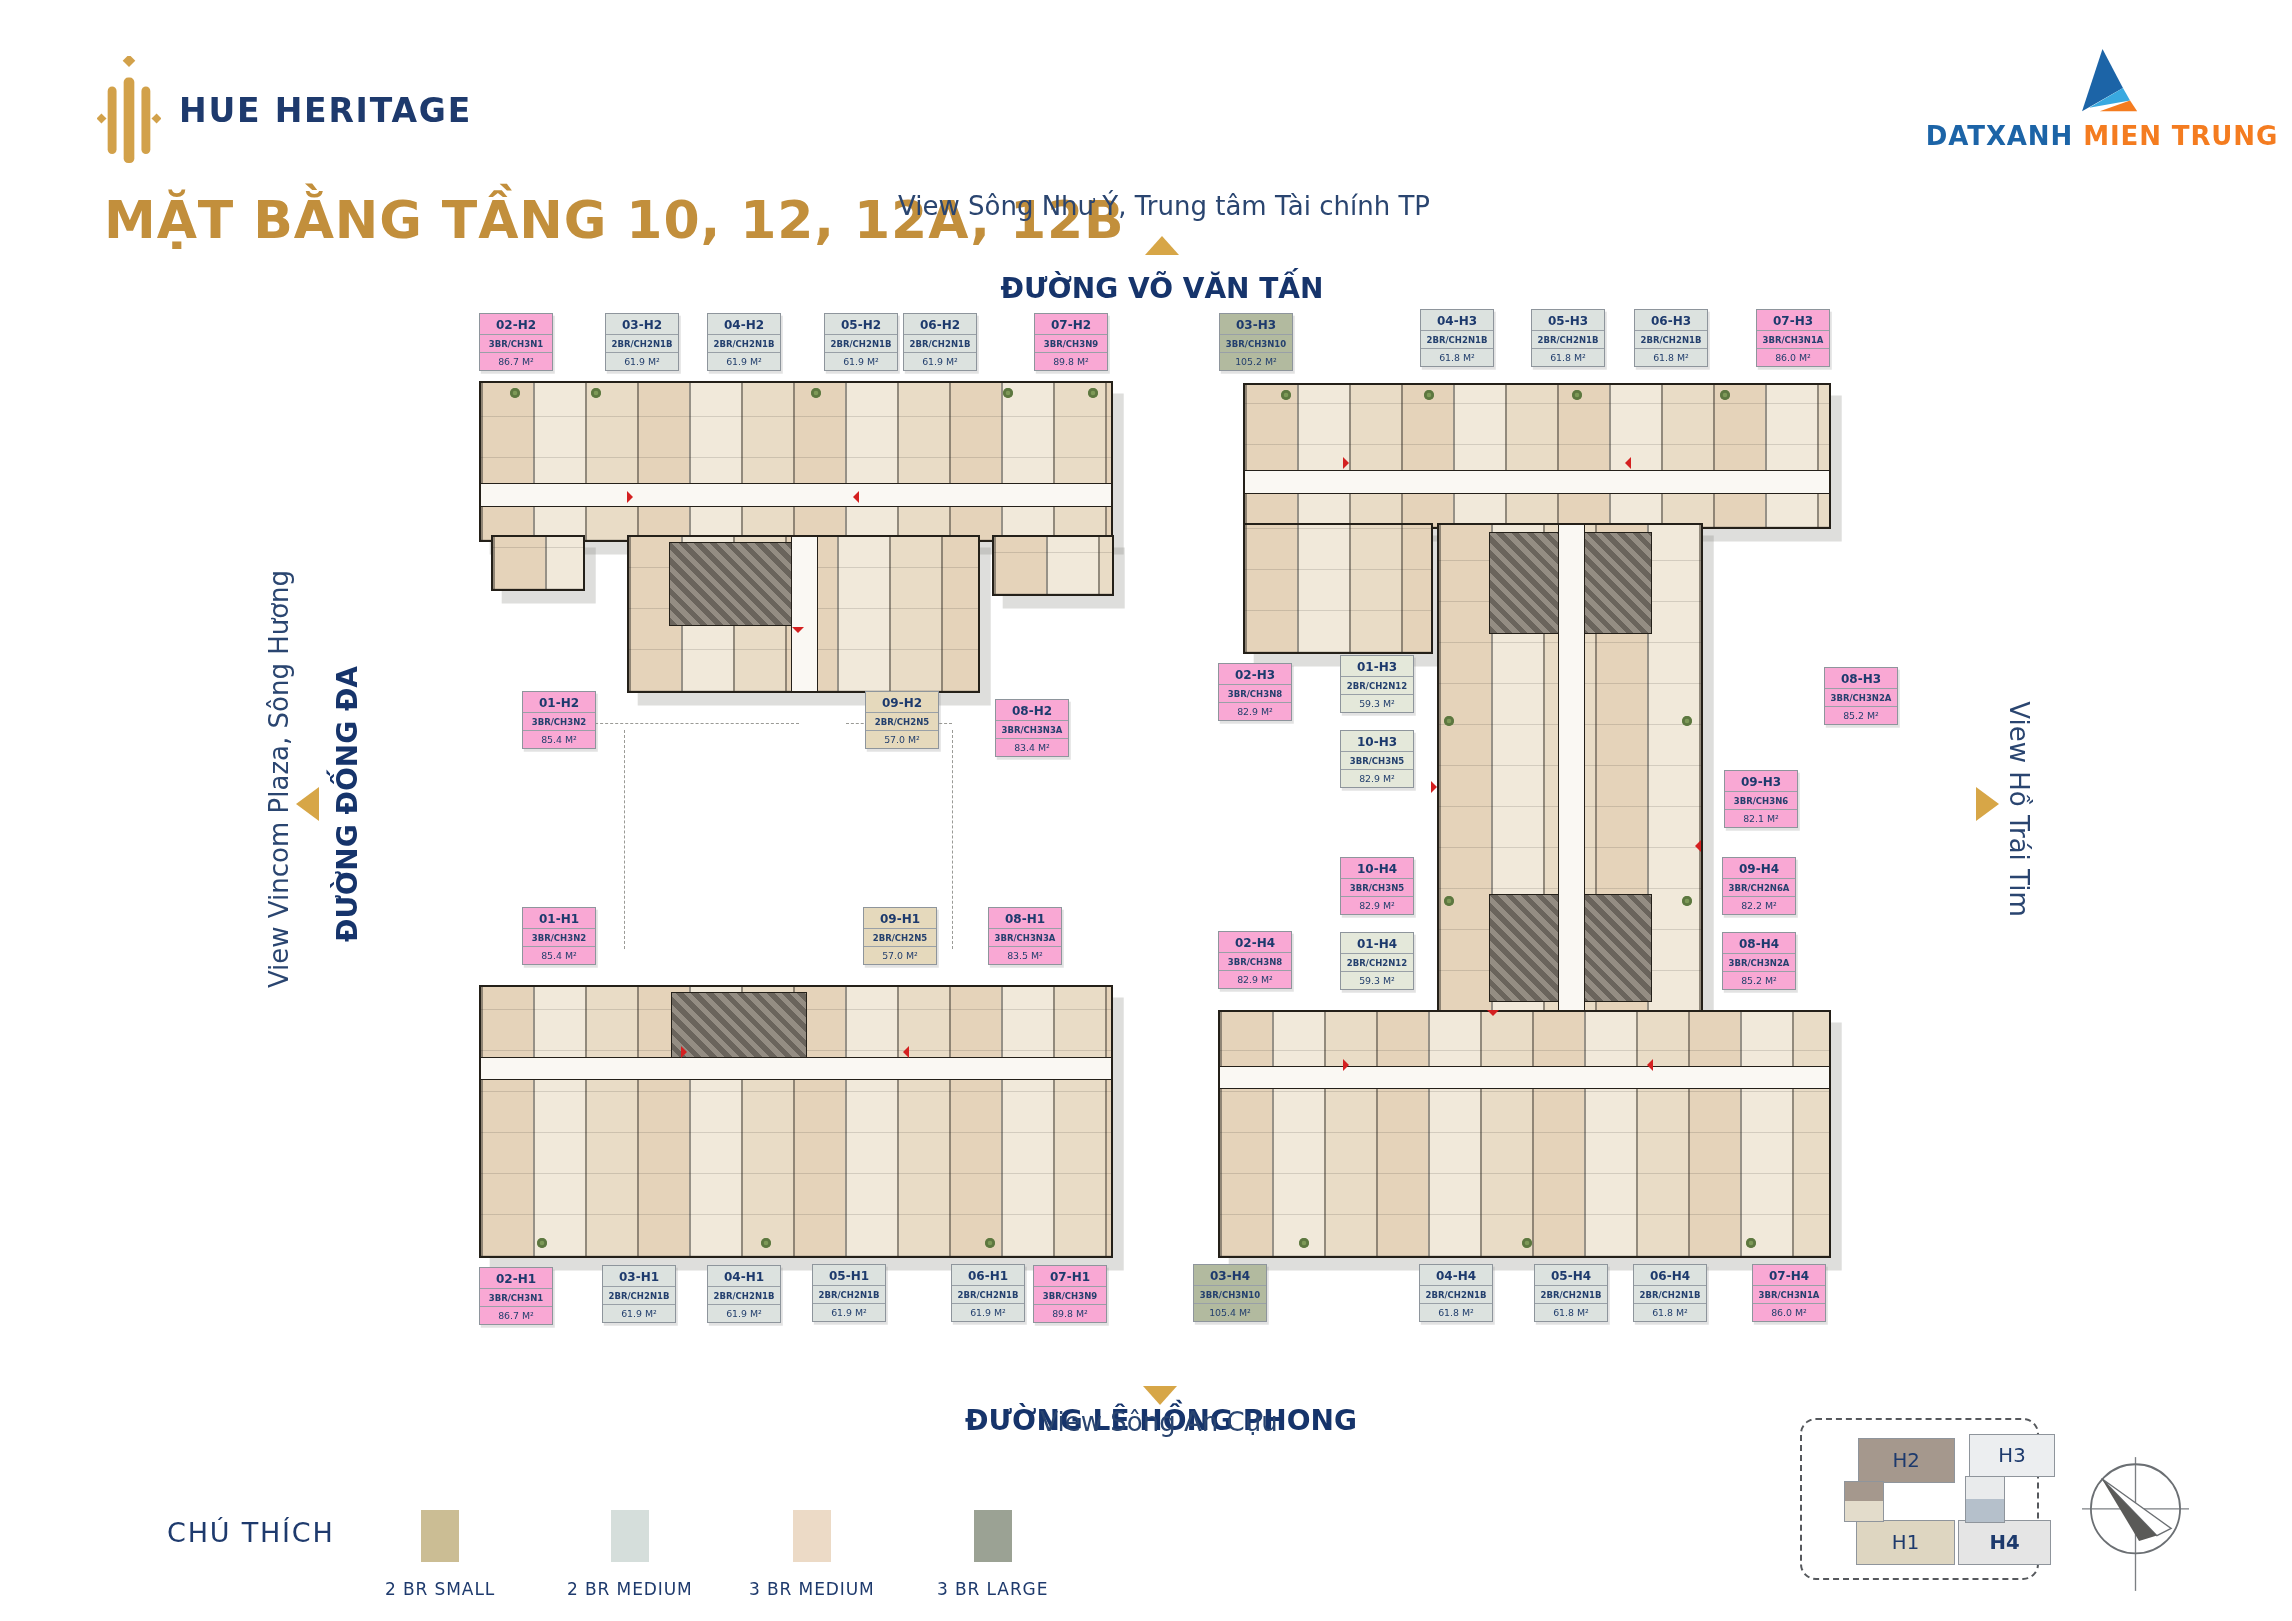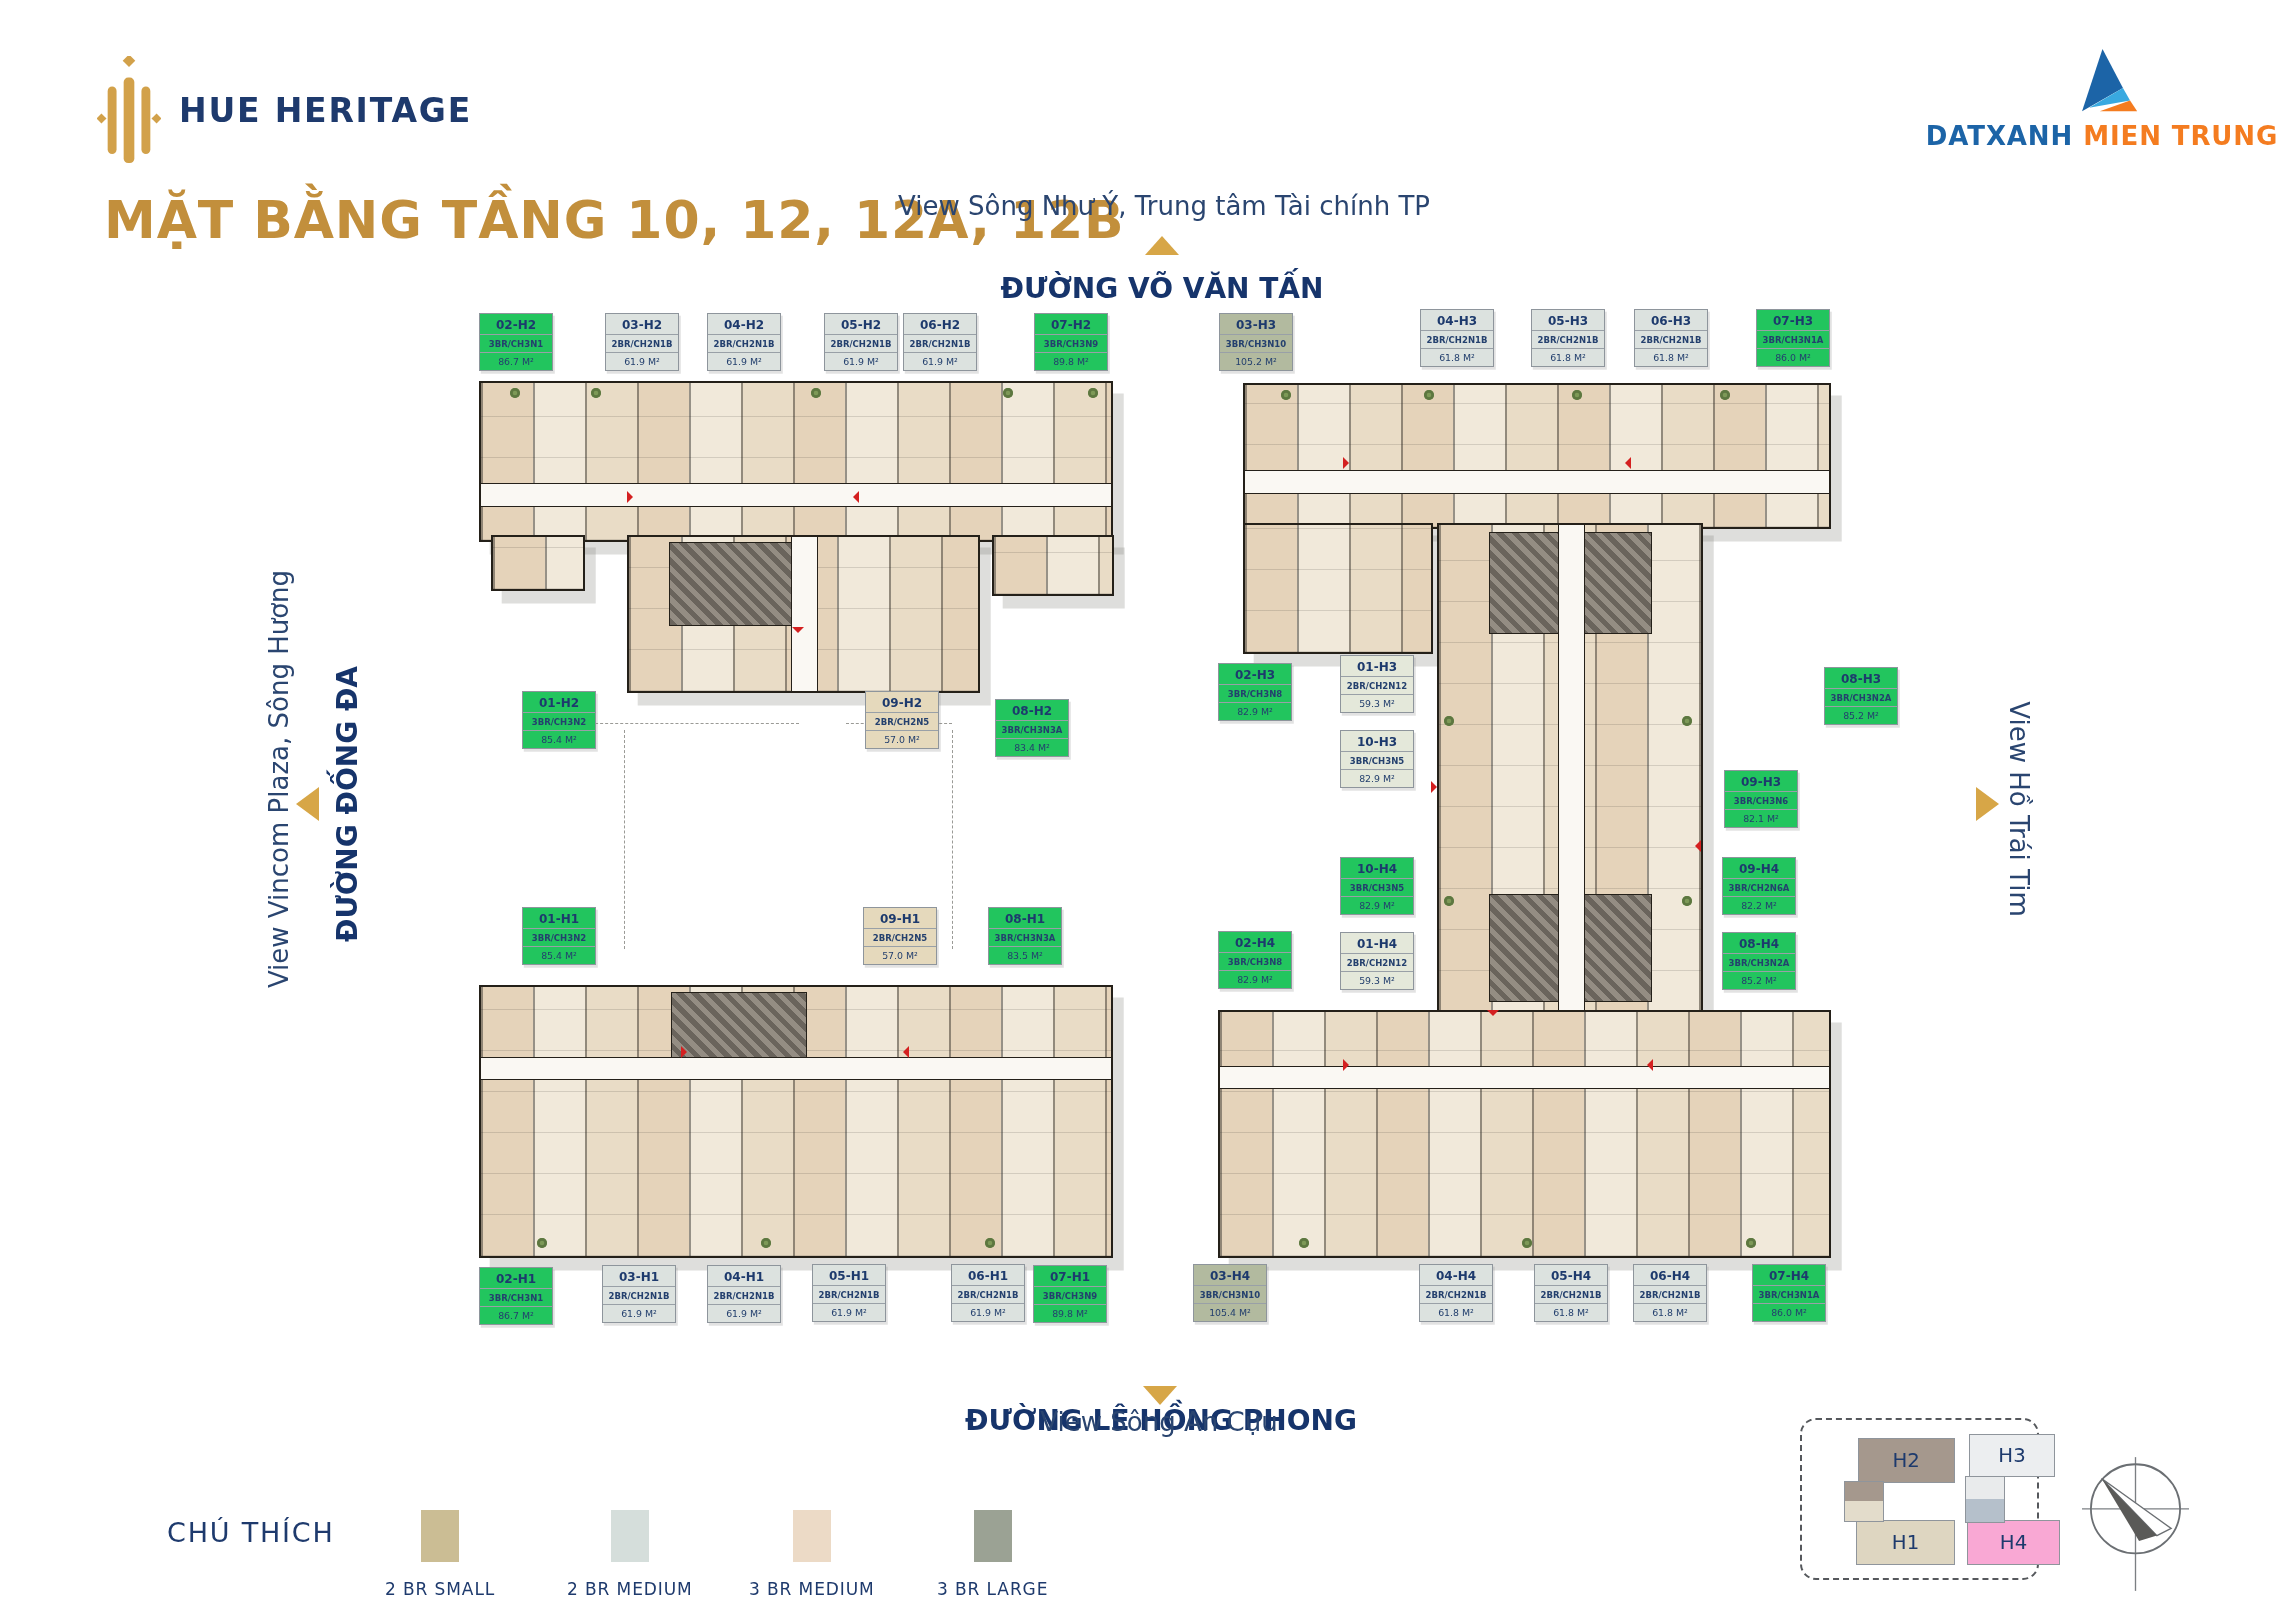--- a/index.html
+++ b/index.html
@@ -44,37 +44,37 @@
   .dash-v{position:absolute;border-left:1.8px dashed #9a9a96;width:0;}
   .dash-h{position:absolute;border-top:1.8px dashed #9a9a96;height:0;}
 
   
   .unit-label{position:absolute;width:72px;border:0.9px solid #8e959c;text-align:center;
       box-shadow:1.8px 2.7px 0 rgba(140,140,140,.25);background:#eee;}
   .unit-label .u-code{font-size:12px;font-weight:bold;color:#1d3a6d;padding:3.6px 0 2.7px;border-bottom:0.9px solid #99a0a7;}
   .unit-label .u-type{font-size:8.5px;color:#24406e;padding:3.6px 0 2.7px;border-bottom:0.9px solid #99a0a7;font-weight:bold;}
   .unit-label .u-area{font-size:9.4px;color:#24406e;padding:3.6px 0 2.7px;}
   .tone-br2-small{background:#e5d9bc;} .tone-br2-small-sage{background:#e4e8da;}
-  .tone-br2-medium{background:#dce2df;} .tone-br3-medium{background:#22c55e;} .tone-br3-large{background:#b2ba9f;}
+  .tone-br2-medium{background:#dce2df;} .tone-br3-medium{background:#f9a8d4;} .tone-br3-large{background:#b2ba9f;}
 
   
   .legend-title{position:absolute;left:167px;top:1517px;font-size:27px;color:#1e3a6d;letter-spacing:1.8px;}
   .legend-item{position:absolute;top:1510px;display:flex;align-items:center;gap:17px;flex-direction:column;}
   .legend-swatch{width:38px;height:52px;}
   .legend-label{font-size:17px;color:#1e3a6d;letter-spacing:0.9px;}
   .sw-0{background:#cbbd94;} .sw-1{background:#d5dedb;} .sw-2{background:#ecdac6;} .sw-3{background:#9ba294;}
 
   
   .keyplan{position:absolute;left:1800px;top:1418px;width:235px;height:158px;border:2.7px dashed #55585c;border-radius:16px;}
   .kp-block{position:absolute;border:1.3px solid #8f959c;display:flex;align-items:center;justify-content:center;
       font-size:19.7px;color:#1d3a6d;margin-left:36px;}
   .kp-h2{left:19.7px;top:18px;width:95px;height:43px;background:#a5988d;}
   .kp-h3{left:131px;top:14.3px;width:84px;height:41px;background:#eceef0;}
   .kp-h1{left:18px;top:100px;width:97px;height:43px;background:#ded6c1;}
-  .kp-h4{left:129px;top:100px;width:91px;height:43px;background:#f9a8d4;}
+  .kp-h4{left:120px;top:100px;width:91px;height:43px;background:#e5e5e5;font-weight:bold;}
   .kp-conn{position:absolute;border:1.3px solid #8f959c;}
   .kp-conn-l{left:42px;top:61px;width:38px;height:39px;background:linear-gradient(#a5988d 0 50%,#e3dccb 50% 100%);}
   .kp-conn-r{left:163px;top:56px;width:38px;height:45px;background:linear-gradient(#e9ebec 0 50%,#b5c0cb 50% 100%);}
   .compass{position:absolute;left:2082px;top:1457px;}
 </style>
 </head>
 <body>
 
 <div class="page">
 

